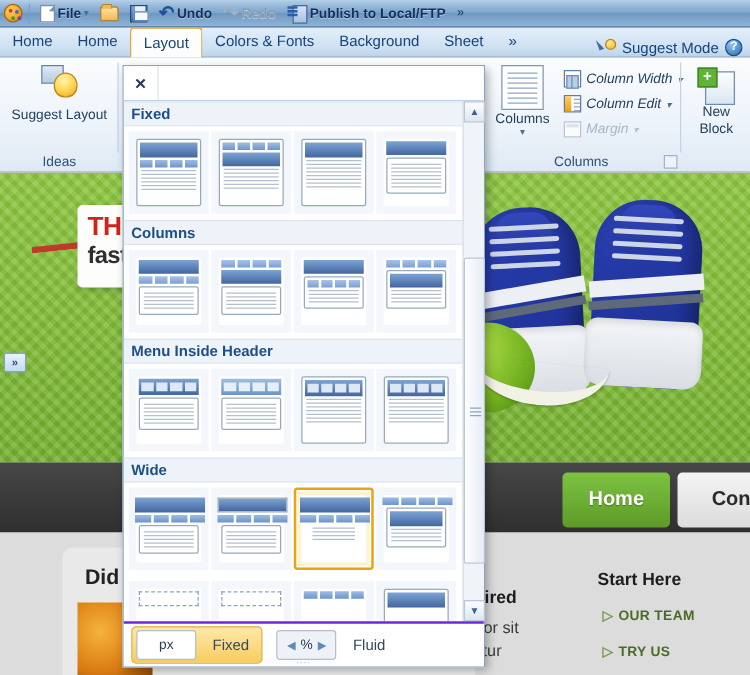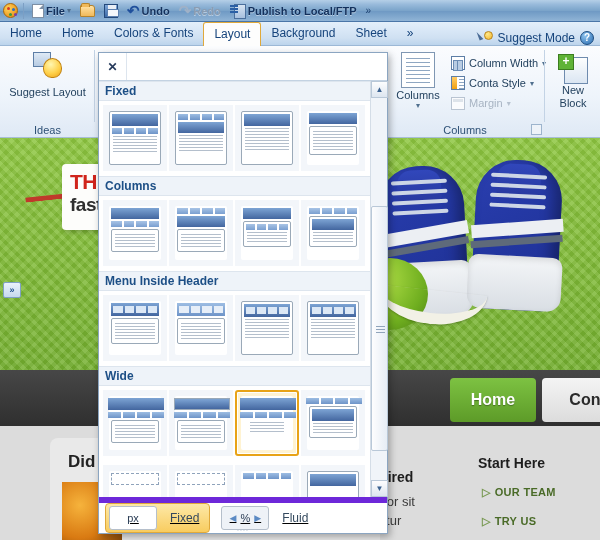--- a/index.html
+++ b/index.html
@@ -190,22 +190,22 @@
   .wide-out { width:56px; margin-left:-3px; }
 
   
   .vscroll { position:absolute; right:0; top:28px; width:17px; bottom:36px; background:#f0f4f9; border-left:1px solid #d4dde7; }
   .vs-btn { width:17px;height:17px;background:linear-gradient(#fdfdfe,#dde6f0);border:1px solid #b9c8d8;
      display:flex;align-items:center;justify-content:center;font-size:8px;color:#3a6190; }
   .vs-thumb { position:absolute;left:0;width:17px;background:linear-gradient(to right,#fdfdfe,#e6edf5);
      border:1px solid #b9c8d8;border-radius:2px; }
   .vs-grip { position:absolute;left:4px;top:50%;margin-top:-3px;width:9px;height:1px;background:#90a4bb;
      box-shadow:0 3px 0 #90a4bb,0 6px 0 #90a4bb; }
-  .gal-bottom { position:absolute;left:0;bottom:0;width:100%;height:36px;background:#fff;border-top:6px solid #6d28d9;
-     display:flex;align-items:center;padding-left:6px;gap:8px;text-decoration:underline; }
+  .gal-bottom { position:absolute;left:0;bottom:0;width:100%;height:36px;background:#fff;border-top:2px solid #6d28d9;
+     display:flex;align-items:center;padding-left:6px;gap:8px; }
   .unit-group { display:flex;align-items:center;height:30px;border-radius:4px; }
   .unit-group.sel { background:linear-gradient(#fde9a8,#f8cc5f);border:1px solid #e0a93b; }
   .unit-box { width:48px;height:24px;margin:0 3px;background:#fff;border:1px solid #b5bfcb;border-radius:3px;
      display:flex;align-items:center;justify-content:center;font-size:11px;color:#2b3d55; }
   .unit-box.spin { background:#eef2f7; }
   .spin-arrow{color:#5b8ac4;font-size:9px;}
   .unit-name{font-size:12px;color:#34495e;padding:0 10px;}
   .grip-dots{position:absolute;left:50%;bottom:1px;transform:translateX(-50%);font-size:7px;color:#9db0c6;letter-spacing:1px;}
 </style>
 </head>
@@ -296,29 +296,29 @@
           <i style="top:9px"></i>
           <i style="top:13px"></i>
           <i style="top:17px"></i>
           <i style="top:21px"></i>
           <i style="top:25px"></i>
           <i style="top:29px"></i>
       </div>
       <div style="font-size:11px;color:#24425f;margin-top:1px;">Columns</div>
       <div class="caret">▾</div>
     </div>
-    <div style="position:absolute;left:66px;top:7px;">
+    <div style="position:absolute;left:66px;top:7px;font-style:italic;">
       <div class="minirow">
         <span class="ico-cw"></span>
         <span>Column Width</span>
         <span class="caret">▾</span>
       </div>
       <div class="minirow">
         <span class="ico-cs"></span>
-        <span>Conta Style</span>
+        <span>Column Edit</span>
         <span class="caret">▾</span>
       </div>
       <div class="minirow dis">
         <span class="ico-margin"></span>
         <span>Margin</span>
         <span class="caret" style="color:#b6c1cf">▾</span>
       </div>
     </div>
     <div class="glabel">Columns</div>
     <div class="dialog-launcher"></div>
@@ -332,22 +332,22 @@
         <span>New</span><br>
         <span>Block</span>
       </div>
     </div>
   </div>
 </div>
 
 <div class="tabbar">
   <div class="tab">Home</div>
   <div class="tab">Home</div>
+  <div class="tab active">Layout</div>
   <div class="tab">Colors &amp; Fonts</div>
-  <div class="tab active">Layout</div>
   <div class="tab">Background</div>
   <div class="tab">Sheet</div>
   <div class="tab">»</div>
   <div class="tab-right">
     <span class="ico ico-suggest"></span>
     <span>Suggest Mode</span>
     <span class="ico-help">?</span>
   </div>
 </div>
 

